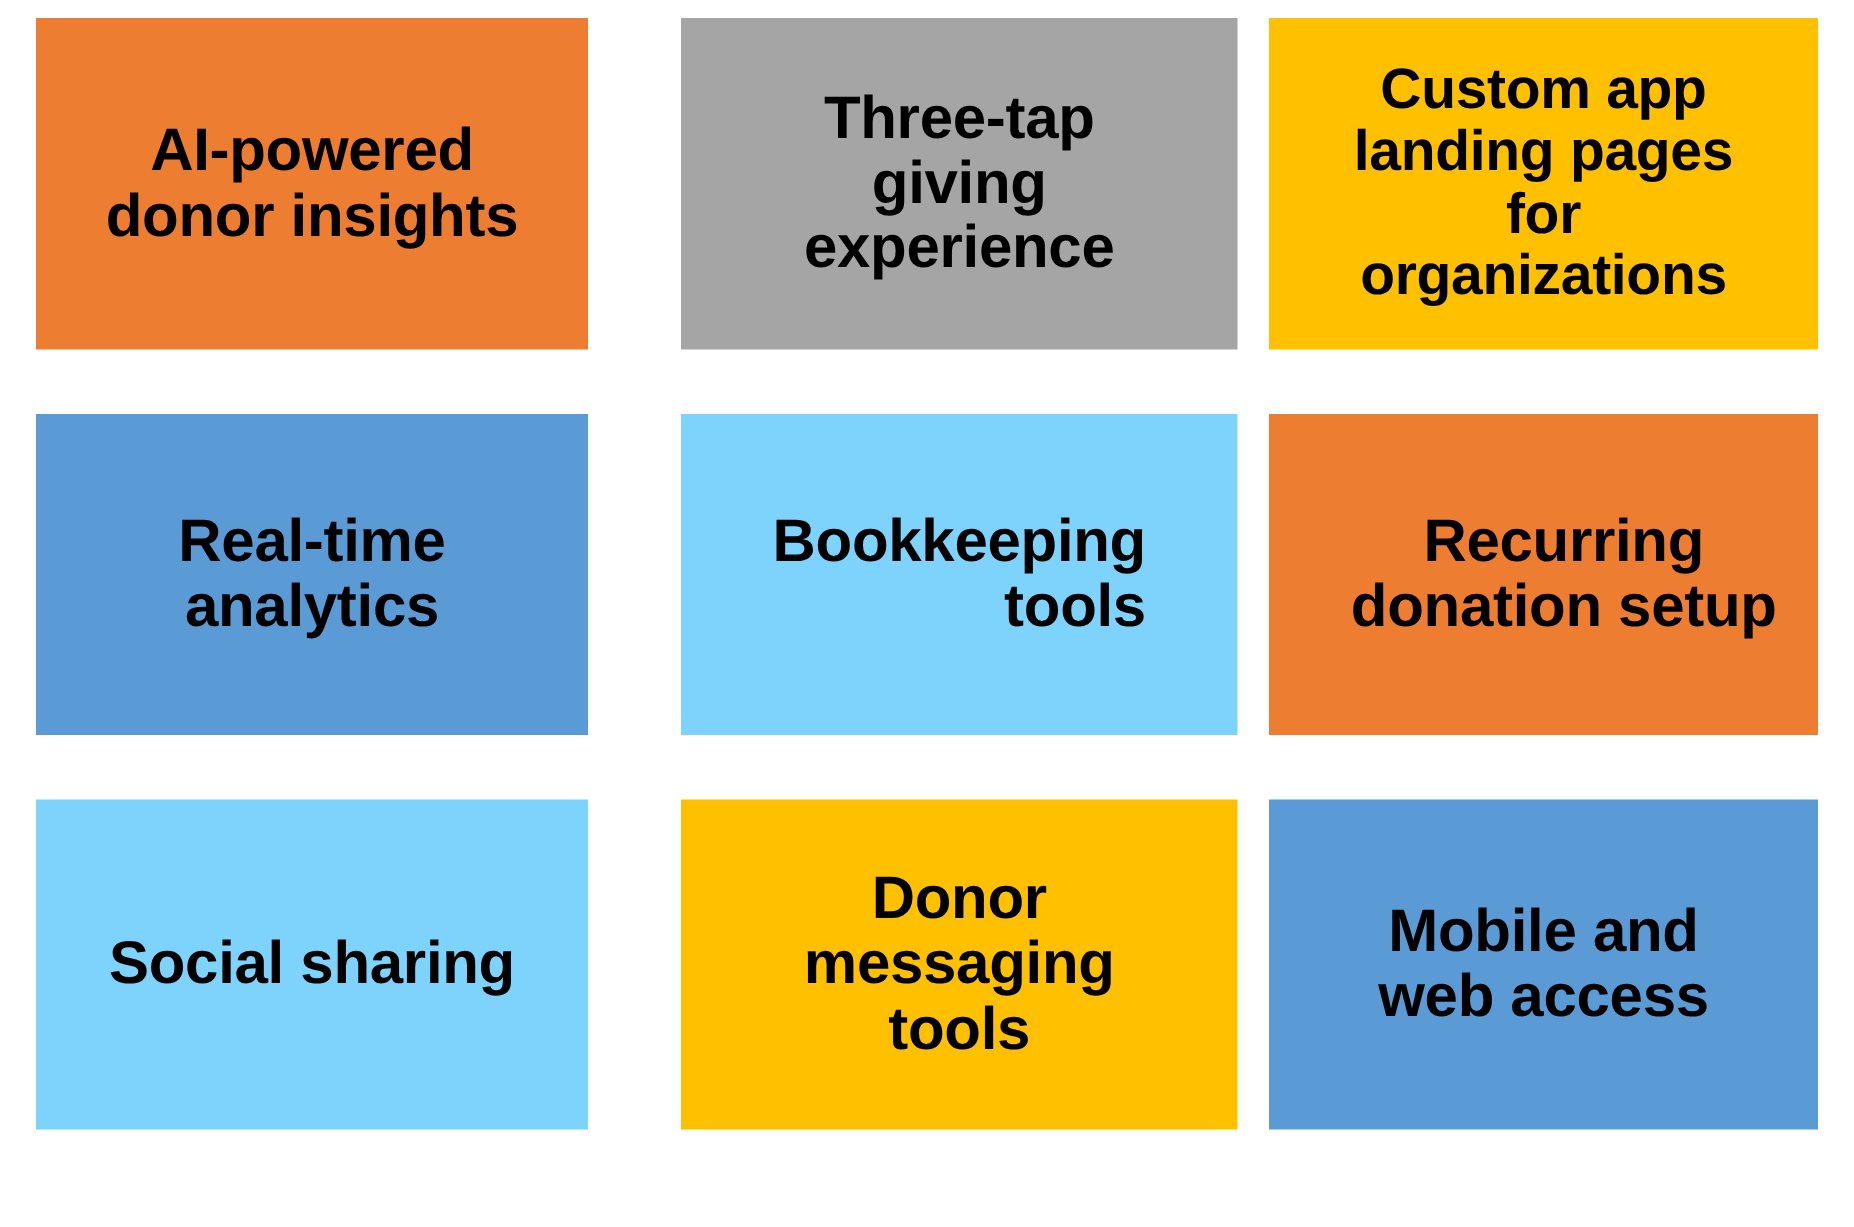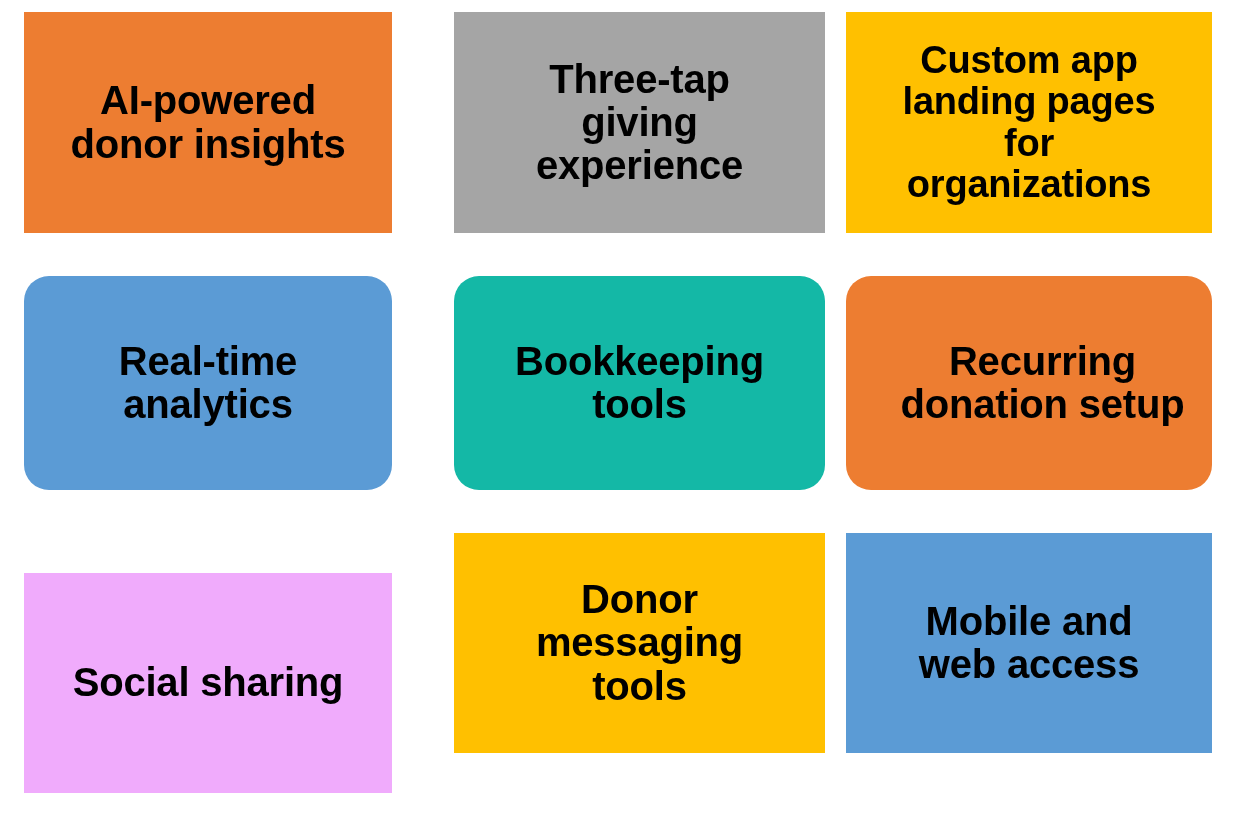--- a/index.html
+++ b/index.html
@@ -36,21 +36,21 @@
     padding: 0 8px;
   }
 
   
   .col-0 { left: 24px;  width: 368px; }
   .col-1 { left: 454px; width: 371px; }
   .col-2 { left: 846px; width: 366px; }
 
   
   .row-0 { top: 12px;  height: 221px; }
-  .row-1 { top: 276px; height: 214px; border-radius: 25px; }
+  .row-1 { top: 276px; height: 214px; }
   .row-2 { top: 533px; height: 220px; align-items: center; }
 
   .fs-xl { font-size: 40px; }
   .fs-lg { font-size: 38px; }
 </style>
 </head>
 <body>
 
 <div id="grid">
     <div class="cell col-0 row-0" style="background: rgb(237, 125, 49);">
@@ -65,29 +65,29 @@
     <div class="cell col-2 row-0" style="background: rgb(255, 192, 0);">
       <div class="cell-label fs-lg">Custom app
 landing pages
 for
 organizations</div>
     </div>
     <div class="cell col-0 row-1" style="background: rgb(91, 155, 213);">
       <div class="cell-label fs-xl">Real-time
 analytics</div>
     </div>
-    <div class="cell col-1 row-1" style="background: #14b8a6;">
+    <div class="cell col-1 row-1" style="background: #7dd3fc; text-align: right;">
       <div class="cell-label fs-xl">Bookkeeping
 tools</div>
     </div>
     <div class="cell col-2 row-1" style="background: rgb(237, 125, 49); padding-left: 27px;">
       <div class="cell-label fs-xl">Recurring
 donation setup</div>
     </div>
-    <div class="cell col-0 row-2" style="background: #f0abfc; margin-top: 40px;">
+    <div class="cell col-0 row-2" style="background: #7dd3fc;">
       <div class="cell-label fs-xl">Social sharing</div>
     </div>
     <div class="cell col-1 row-2" style="background: rgb(255, 192, 0);">
       <div class="cell-label fs-xl">Donor
 messaging
 tools</div>
     </div>
     <div class="cell col-2 row-2" style="background: rgb(91, 155, 213);">
       <div class="cell-label fs-xl">Mobile and
 web access</div>

